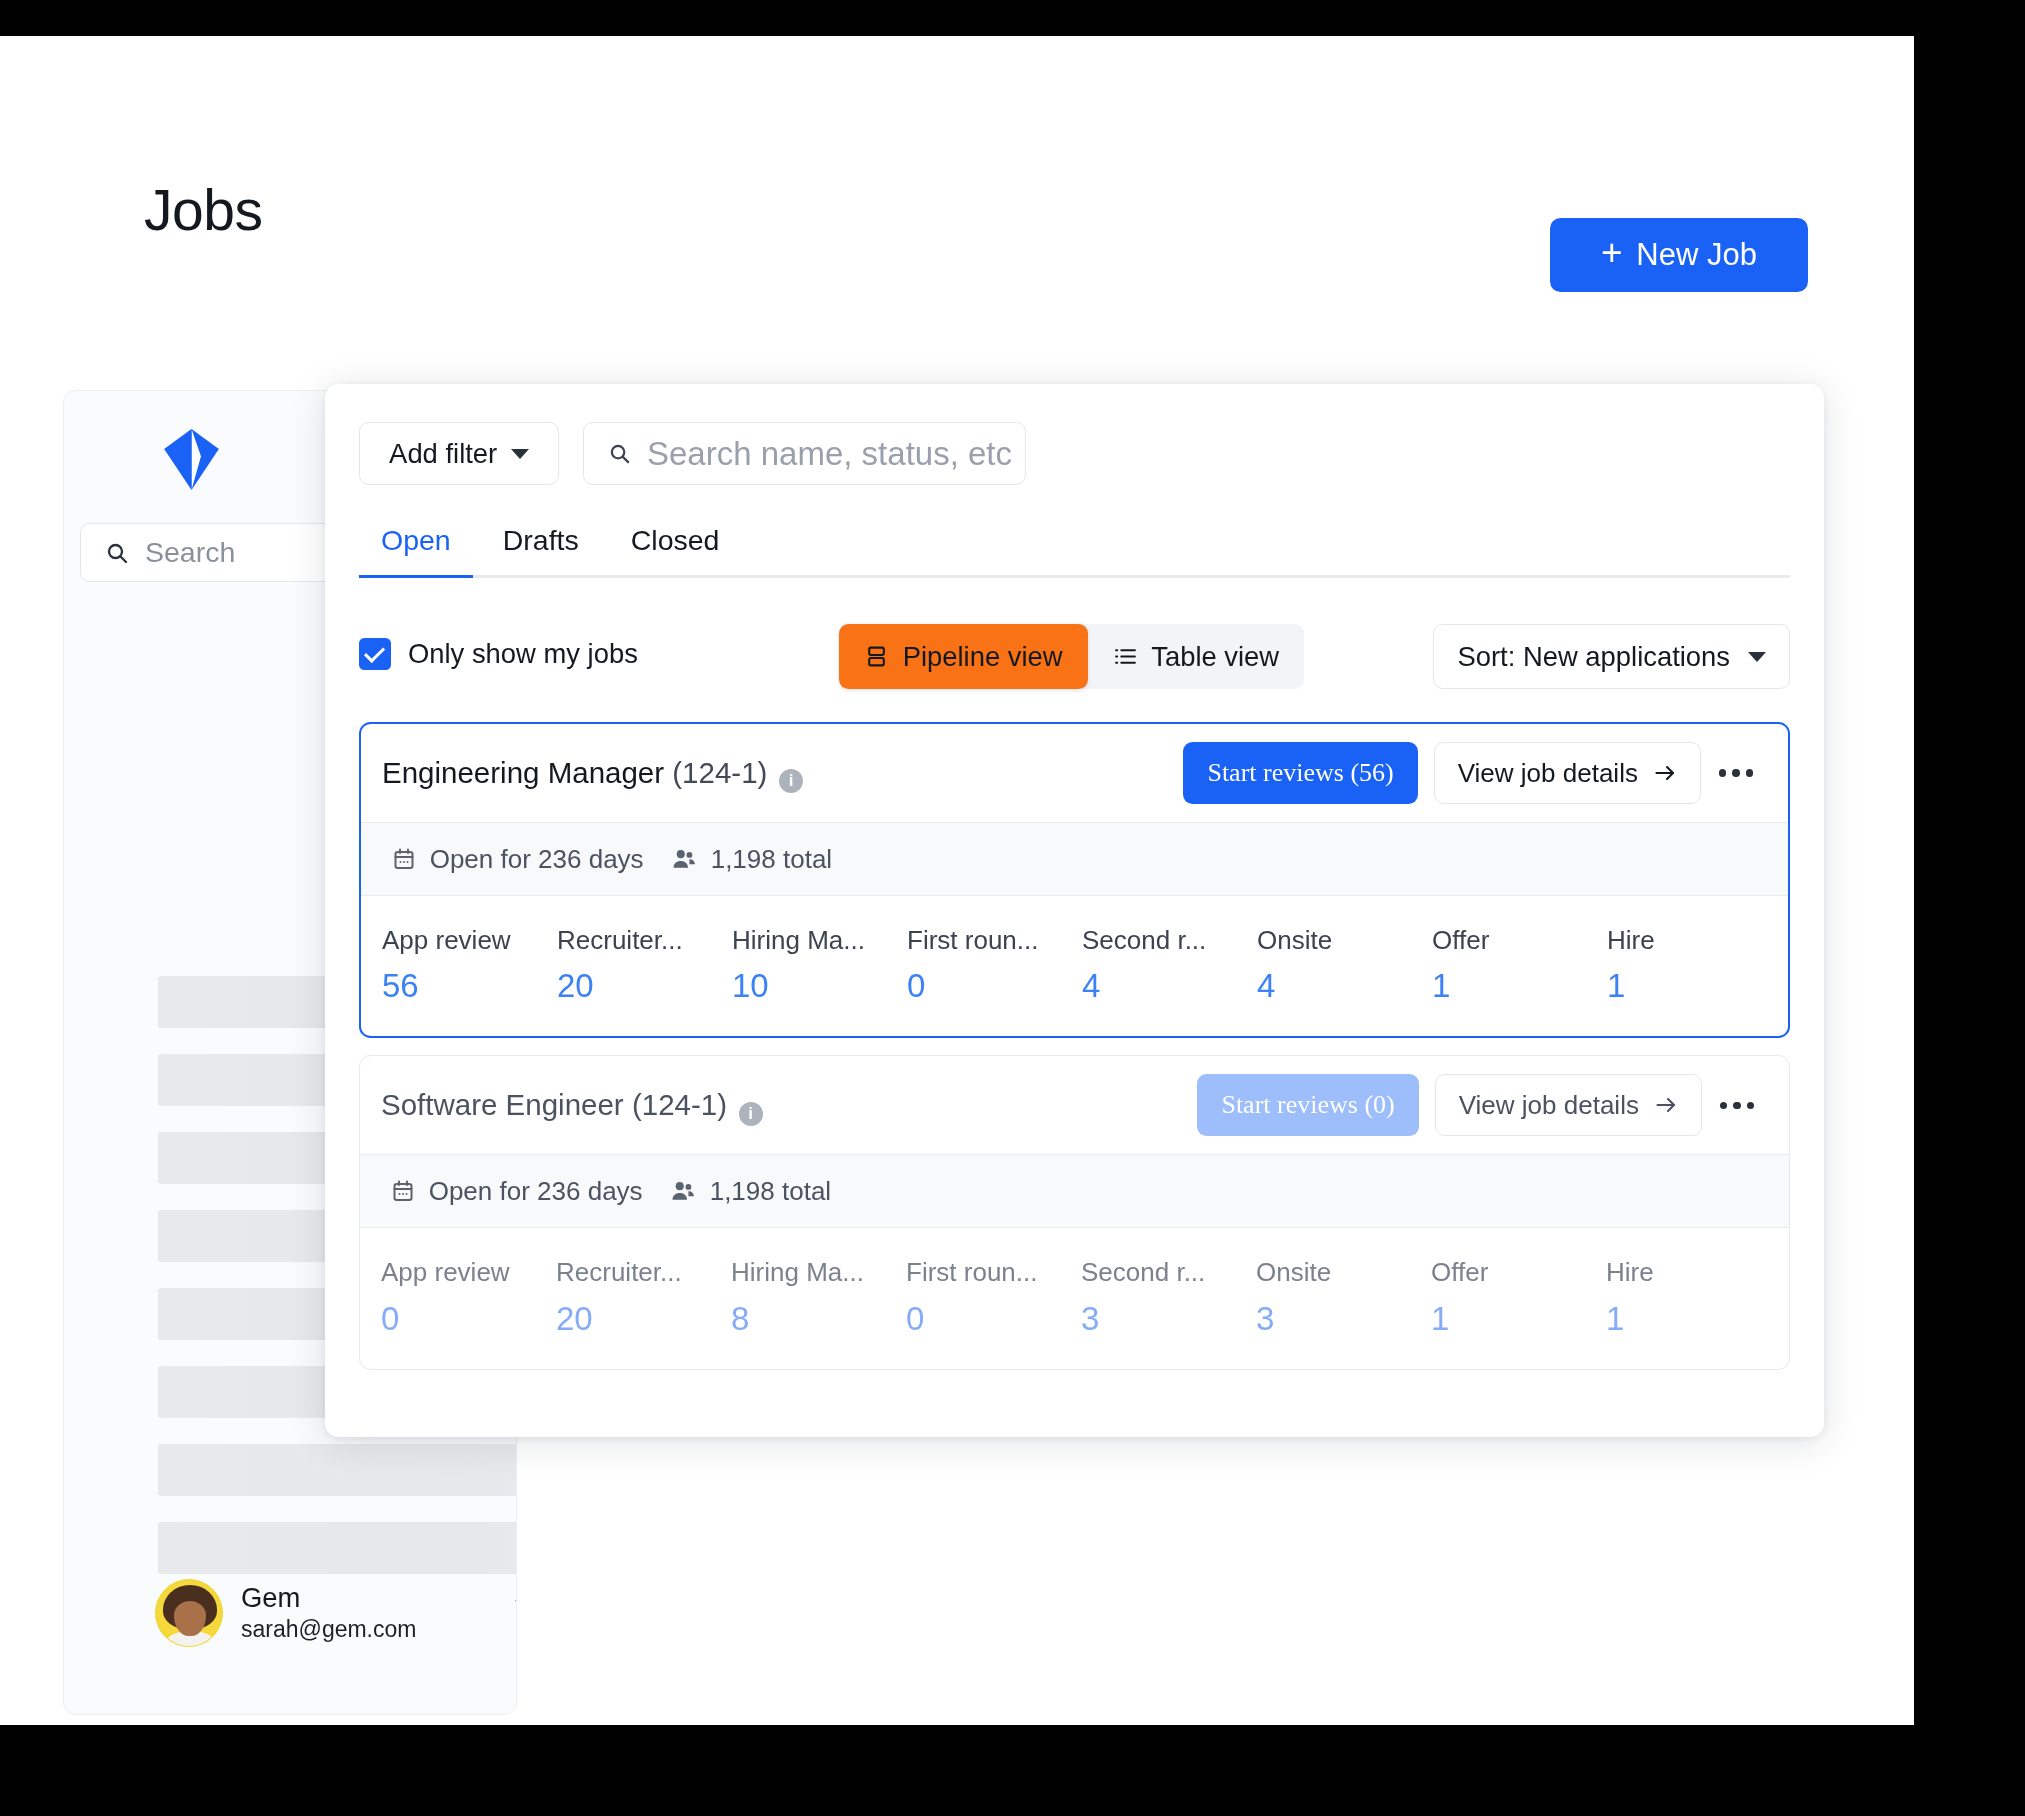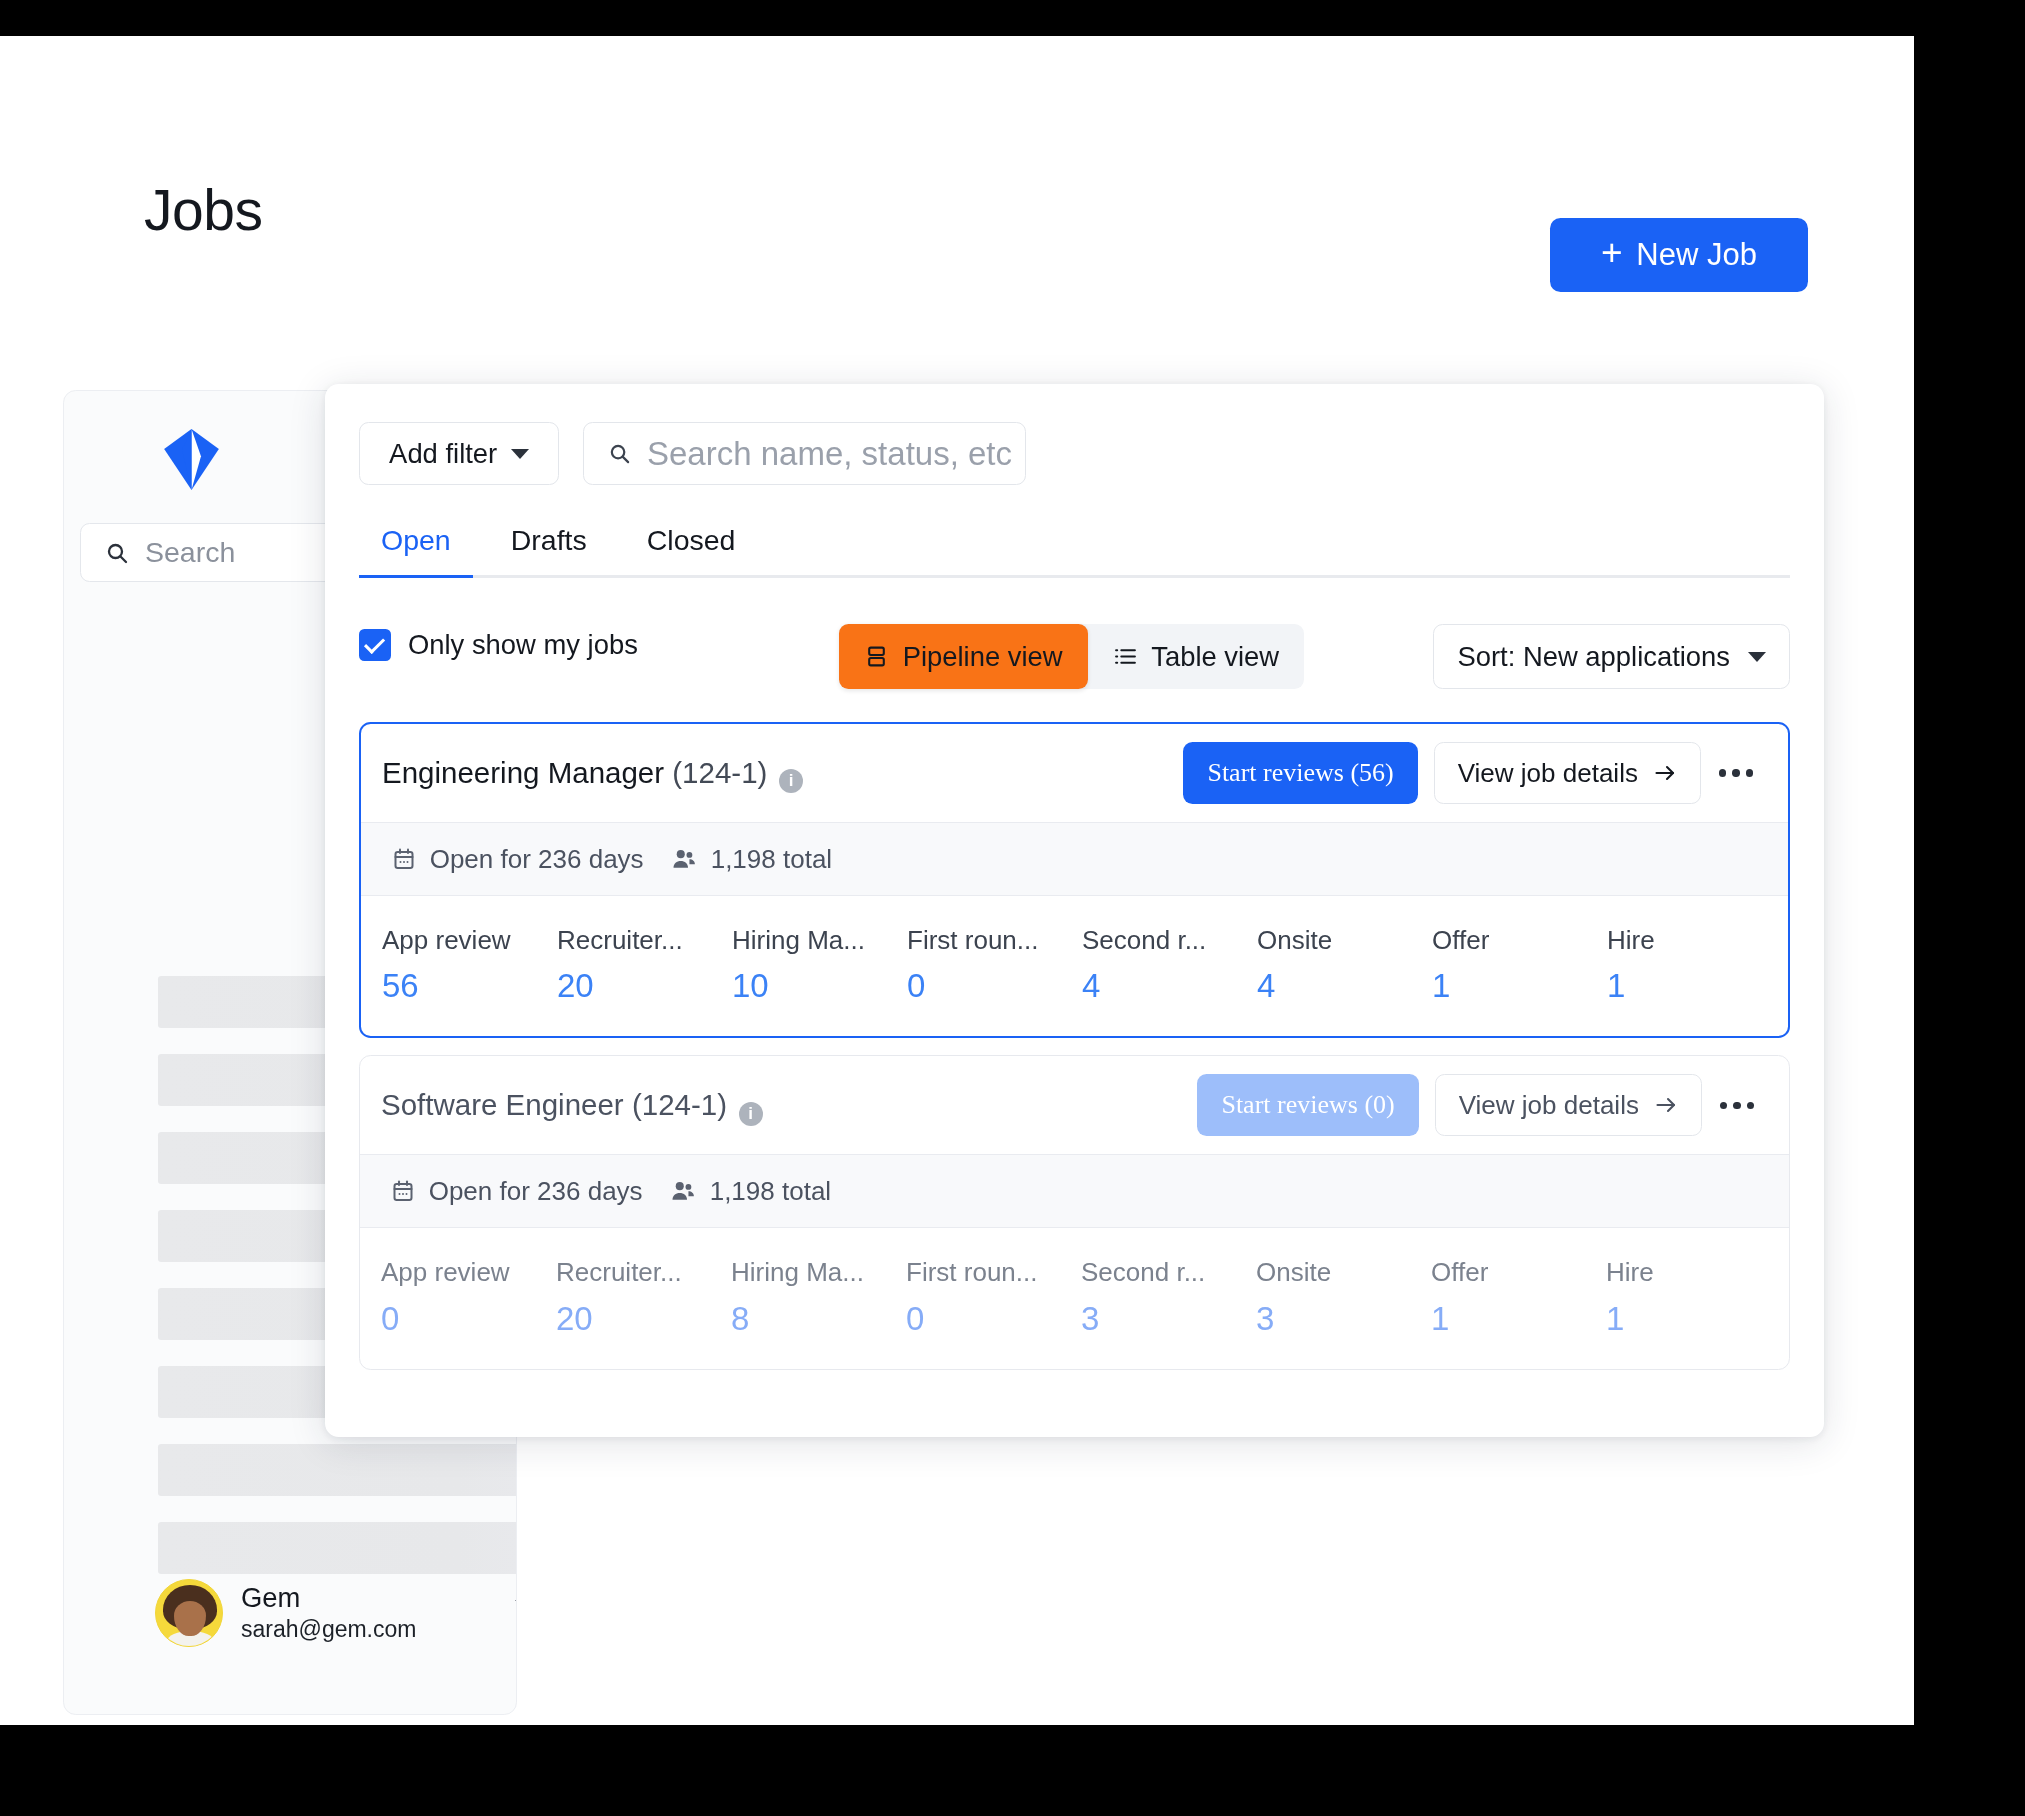--- a/index.html
+++ b/index.html
@@ -213,21 +213,21 @@
   }
 
   
   #tabs {
     position: absolute;
     left: 34px; top: 140px;
     width: 1431px;
     border-bottom: 3.2px solid #e8eaee;
     display: flex;
     align-items: center;
-    gap: 16px;
+    gap: 8px;
   }
   .tab {
     padding: 0 22px 18px 22px;
     font-size: 28.5px;
     color: #14181f;
     position: relative;
     cursor: pointer;
     white-space: nowrap;
   }
   .tab.active { color: #1a62f5; }
@@ -241,21 +241,21 @@
 
   
   #control-row {
     position: absolute;
     left: 34px; top: 240px;
     width: 1431px;
     height: 68px;
   }
   #only-my-jobs {
     position: absolute;
-    left: 0; top: 5px;
+    left: 0; top: 14px;
     display: flex;
     align-items: center;
     gap: 17px;
     cursor: pointer;
   }
   #checkbox {
     width: 32px; height: 32px;
     background: #1a62f5;
     border-radius: 5.3px;
     position: relative;

